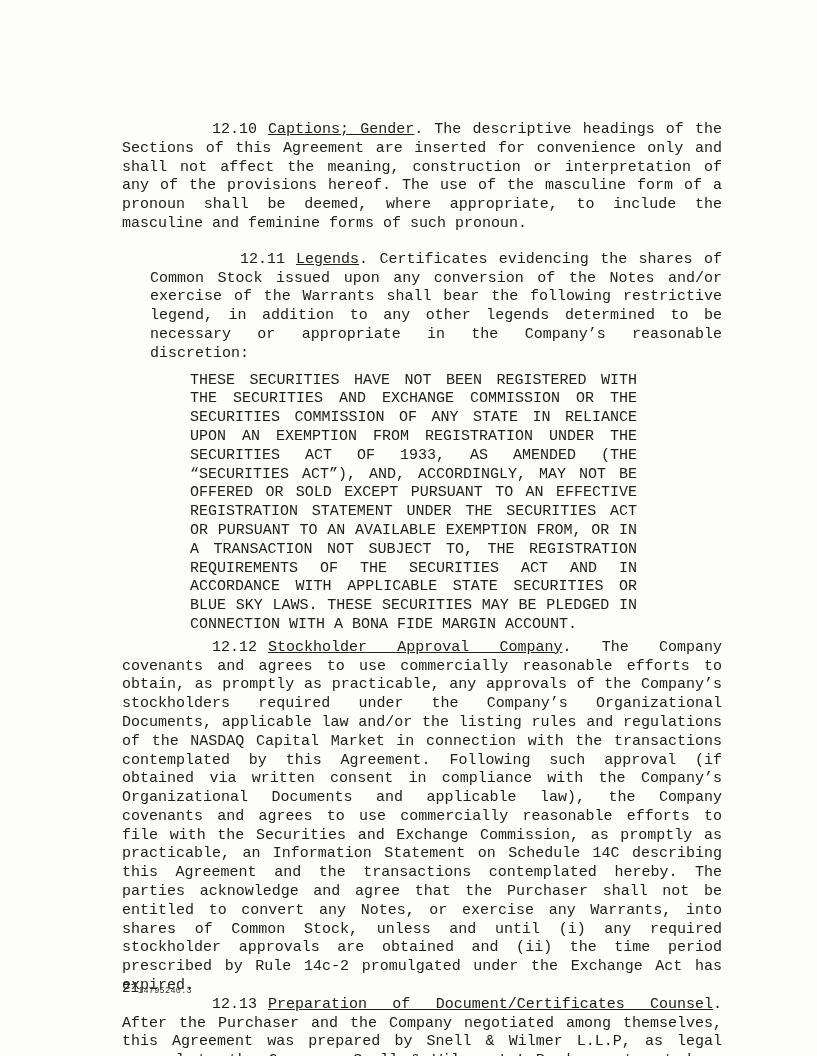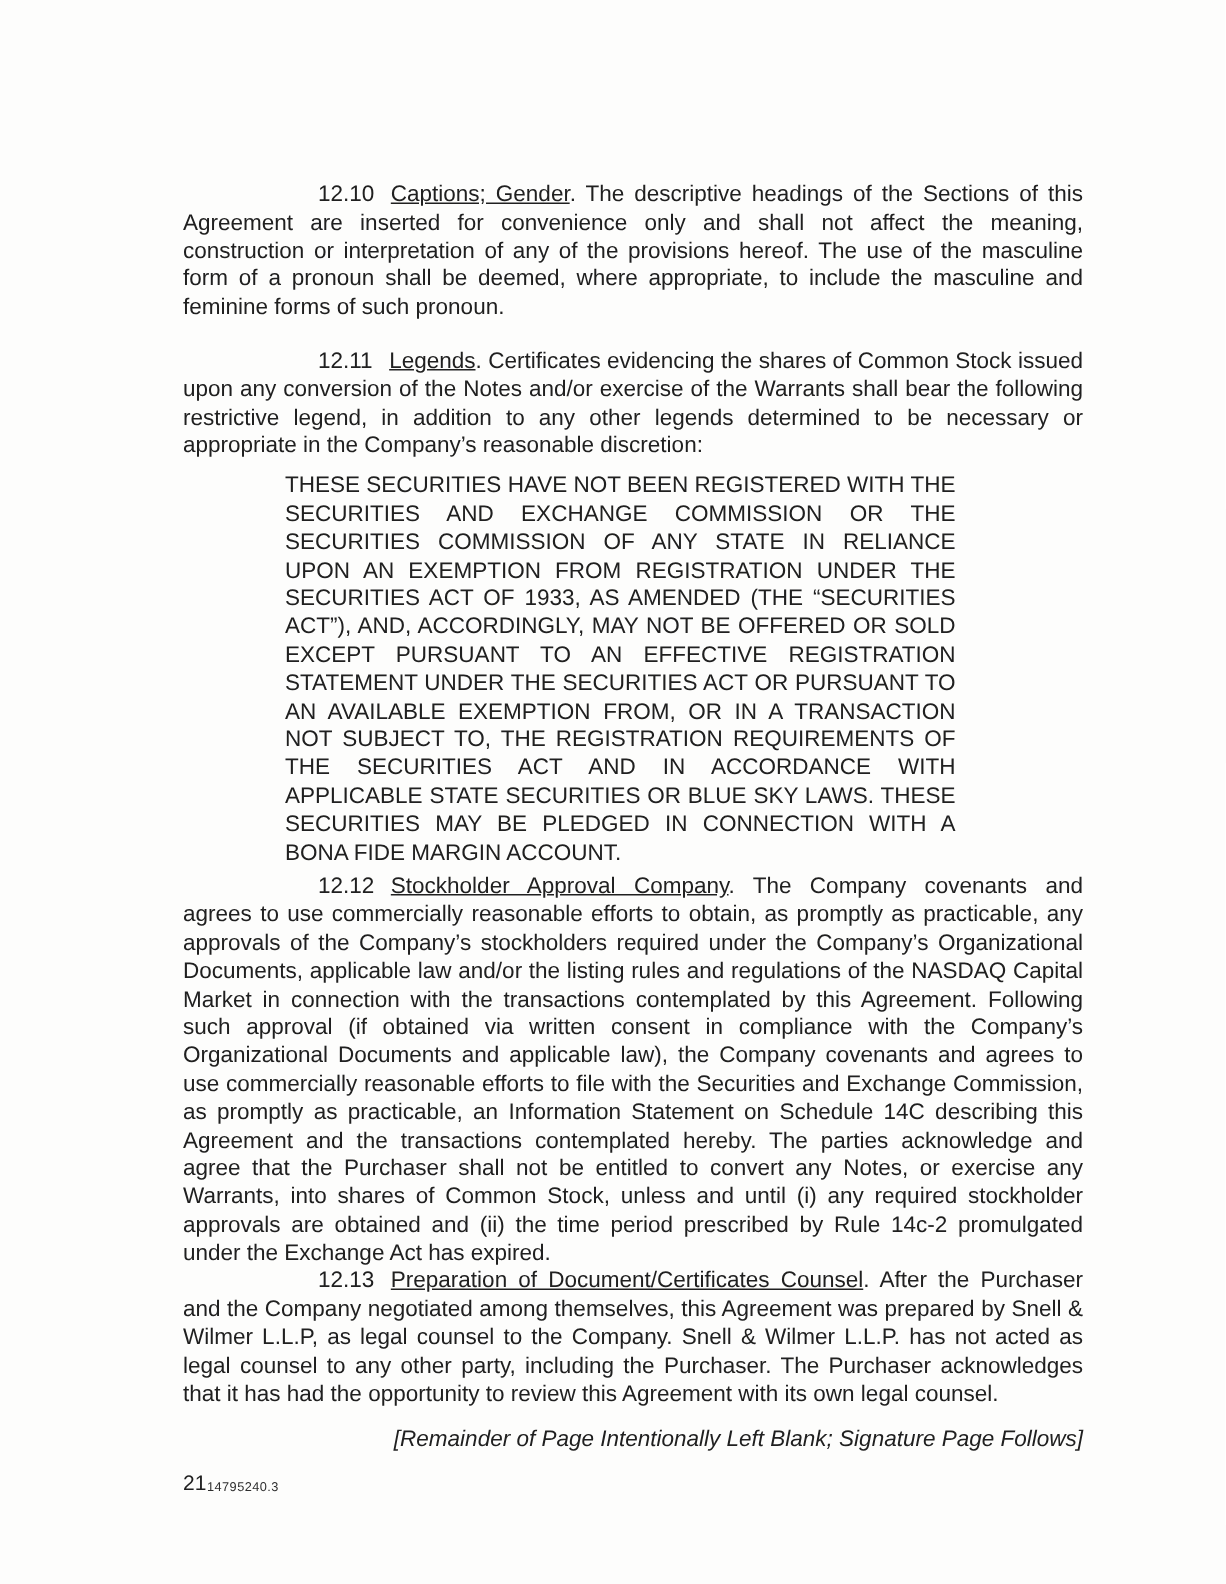--- a/index.html
+++ b/index.html
@@ -5,39 +5,39 @@
   html, body {
     margin: 0;
     padding: 0;
     background: #ffffff;
   }
   .page {
     position: relative;
     width: 817px;
     height: 1056px;
     background: #fdfdfc;
-    font-family: Liberation Sans, sans-serif;
+    font-family: Liberation Mono, monospace;
     color: #202020;
     overflow: hidden;
   }
   .content {
     position: absolute;
     left: 122px;
     top: 121px;
     width: 600px;
   }
   .para {
     text-align: justify;
     text-indent: 90px;
     font-size: 15px;
     line-height: 18.8px;
     margin: 0;
   }
   .para.mb-lg { margin-bottom: 17px; }
-  .para.mb-sm { margin-bottom: 8px; }
+  .para.mb-sm { margin-bottom: 8px; margin-left: 28px; }
   .para.mb-0  { margin-bottom: 0; }
   .sec-num { margin-right: 11px; }
   .sec-title { text-decoration: underline; }
   .legend {
     margin: 0 85px 4px 68px;
     text-align: justify;
     font-size: 15px;
     line-height: 18.8px;
   }
   .closing {

